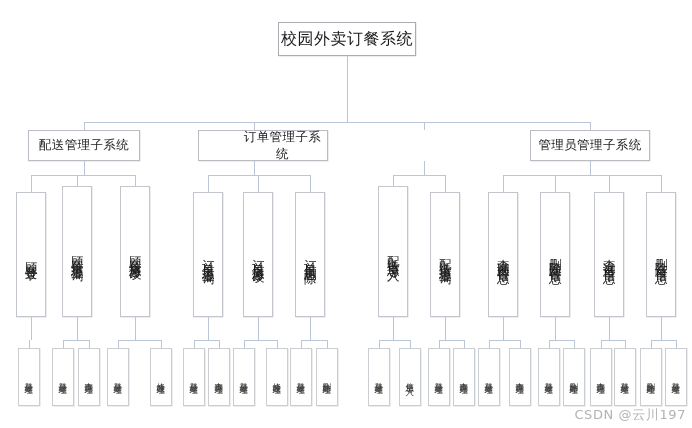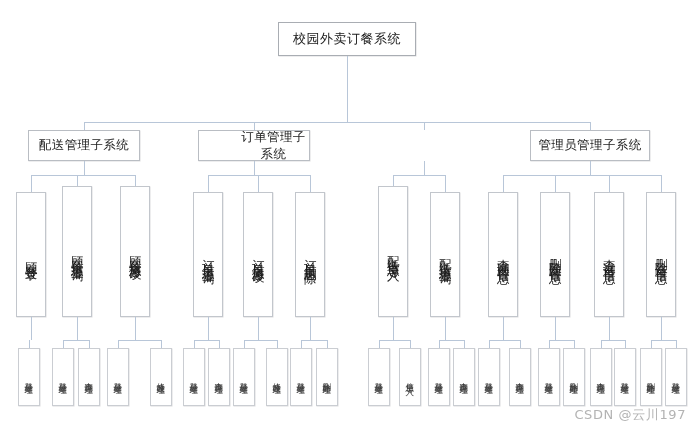--- a/index.html
+++ b/index.html
@@ -17,21 +17,21 @@
     border:1px solid #bfc3c9;
     background:#ffffff;
     color:#1b1b1b;
     display:flex;
     align-items:center;
     justify-content:center;
     text-align:center;
     box-shadow:0.5px 0.5px 0 rgba(150,150,155,0.35);
   }
   .root{
-    font-size:13px;
+    font-size:16px;
     letter-spacing:0.5px;
     border-color:#a9adb3;
   }
   .sub{
     font-size:12.5px;
     letter-spacing:0.4px;
     border-color:#b9bdc3;
   }
   .vnode{
     writing-mode:vertical-rl;
@@ -71,21 +71,21 @@
 <div id="diagram">
     <div class="node root" style="left: 278px; top: 22px; width: 138px; height: 34px;">
       <span>校园外卖订餐系统</span>
     </div>
     <div class="wire v" style="left: 347px; top: 56px; height: 66px; background: rgb(184, 198, 216);"></div>
     <div class="wire h" style="left: 84px; top: 122px; width: 506px; background: rgb(184, 198, 216);"></div>
     <div class="node sub" style="left: 28px; top: 130px; width: 112px; height: 31px;">
       <span>配送管理子系统</span>
     </div>
     <div class="wire v" style="left: 84px; top: 122px; height: 8px; background: rgb(184, 198, 216);"></div>
-    <div class="node sub" style="left: 198px; top: 130px; width: 112px; height: 31px; padding-left: 39px;">
+    <div class="node sub" style="left: 198px; top: 130px; width: 130px; height: 31px; padding-left: 39px;">
       <span>订单管理子系统</span>
     </div>
     <div class="wire v" style="left: 254px; top: 122px; height: 8px; background: rgb(184, 198, 216);"></div>
     <div class="wire v" style="left: 424px; top: 122px; height: 8px; background: rgb(184, 198, 216);"></div>
     <div class="node sub" style="left: 530px; top: 130px; width: 120px; height: 31px;">
       <span>管理员管理子系统</span>
     </div>
     <div class="wire v" style="left: 590px; top: 122px; height: 8px; background: rgb(184, 198, 216);"></div>
     <div class="wire v" style="left: 84px; top: 161px; height: 14px; background: rgb(184, 198, 216);"></div>
     <div class="wire h" style="left: 31px; top: 175px; width: 104px; background: rgb(184, 198, 216);"></div>

